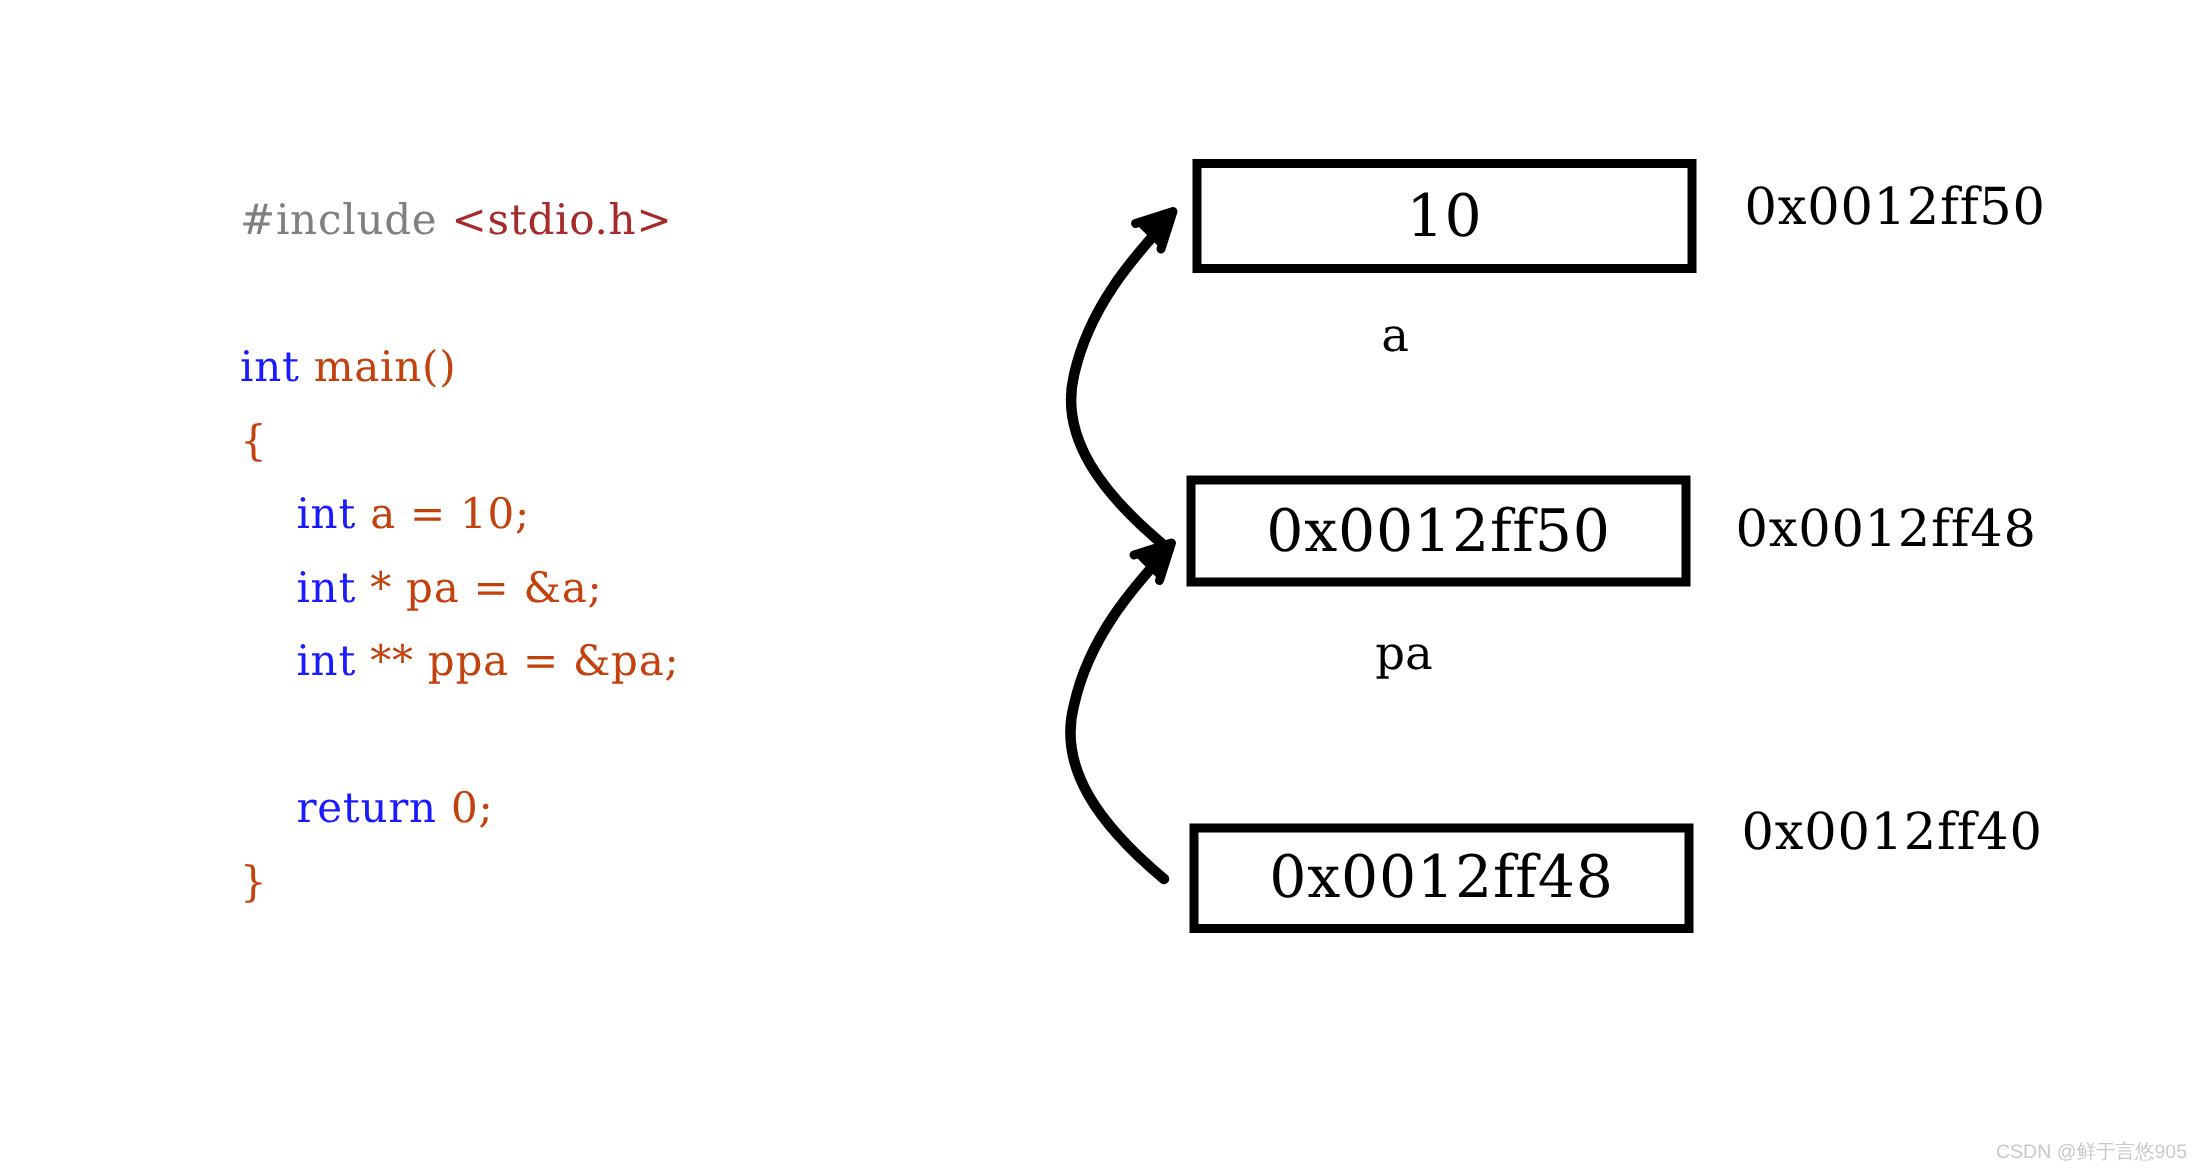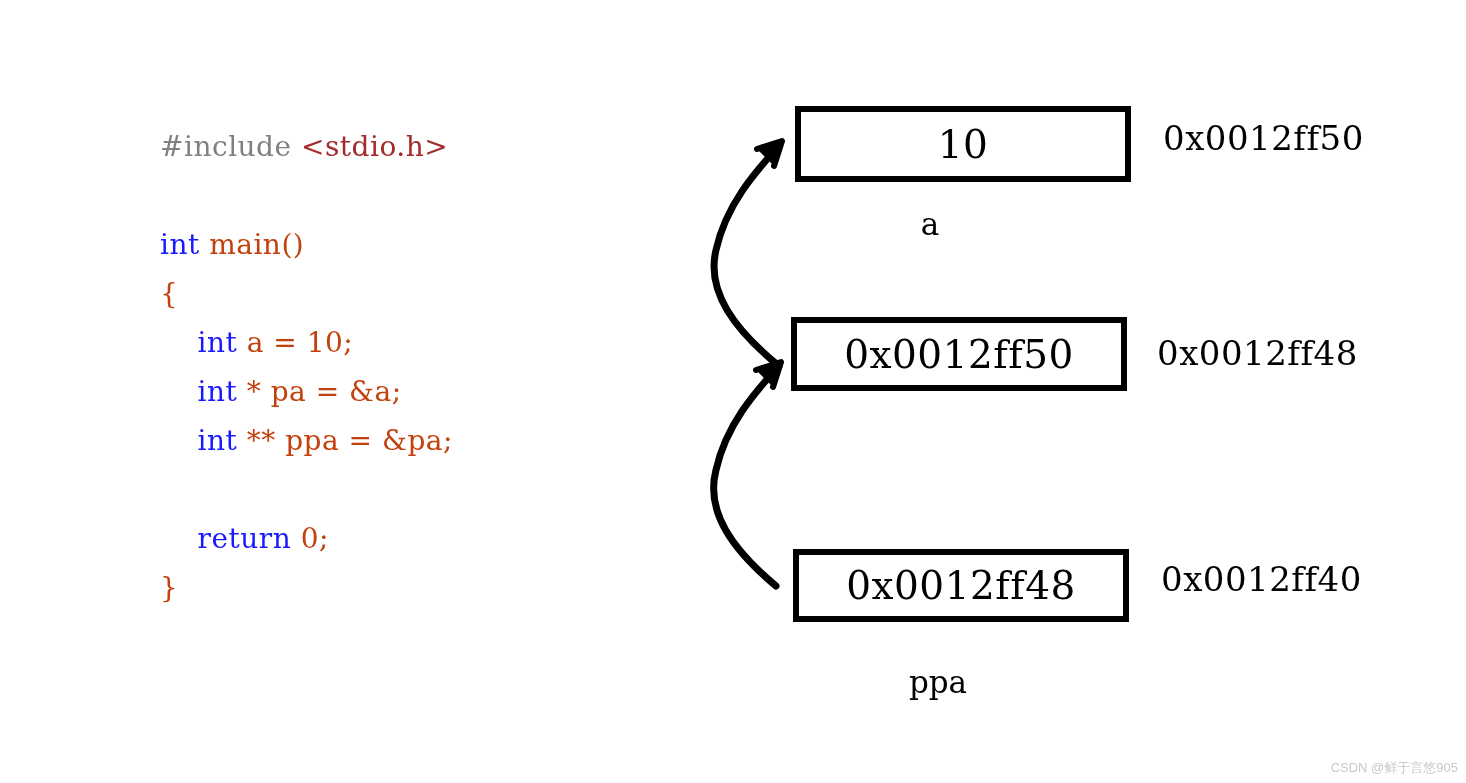--- a/index.html
+++ b/index.html
@@ -74,21 +74,21 @@
   
   #box-a      { left: 795px; top: 106px;  width: 336px; height: 76px; }
   #addr-a     { left: 1163px; top: 118px; }
   #label-a    { left: 850px;  top: 206px; width: 160px; }
   
   #box-pa     { left: 791px; top: 317px;  width: 336px; height: 74px; }
   #addr-pa    { left: 1157px; top: 333px; }
   #label-pa   { left: 856px;  top: 418px; width: 160px; }
   
   #box-ppa    { left: 793px; top: 549px;  width: 336px; height: 73px; }
-  #addr-ppa   { left: 1161px; top: 559px; }
+  #addr-ppa   { left: 1161px; top: 535px; }
   #label-ppa  { left: 858px;  top: 664px; width: 160px; }
 
   
   #arrow-layer {
     position: absolute;
     left: 0; top: 0;
     width: 1466px;
     height: 783px;
     pointer-events: none;
   }
@@ -114,26 +114,26 @@
   <div class="mem-box" id="box-a">
     <span class="mem-value">10</span>
   </div>
   <div class="mem-addr" id="addr-a">0x0012ff50</div>
   <div class="mem-label" id="label-a">a</div>
 
   <div class="mem-box" id="box-pa">
     <span class="mem-value">0x0012ff50</span>
   </div>
   <div class="mem-addr" id="addr-pa">0x0012ff48</div>
+  <div class="mem-label" id="label-pa">pa</div>
 
   <div class="mem-box" id="box-ppa">
     <span class="mem-value">0x0012ff48</span>
   </div>
   <div class="mem-addr" id="addr-ppa">0x0012ff40</div>
-  <div class="mem-label" id="label-ppa">ppa</div>
 
   <svg id="arrow-layer" viewBox="0 0 1466 783">
     <g fill="none" stroke="#000000" stroke-width="7" stroke-linecap="round">
 
       <path d="M 779 366 C 735 330 706 292 716 250 C 726 205 755 172 779 146"></path>
       <path d="M 757 149 L 782 141 L 774 166" fill="#000000" stroke="#000000" stroke-width="6" stroke-linejoin="round"></path>
 
       <path d="M 776 586 C 733 550 705 512 716 470 C 726 425 755 392 778 367"></path>
       <path d="M 756 370 L 781 362 L 773 387" fill="#000000" stroke="#000000" stroke-width="6" stroke-linejoin="round"></path>
     </g>

